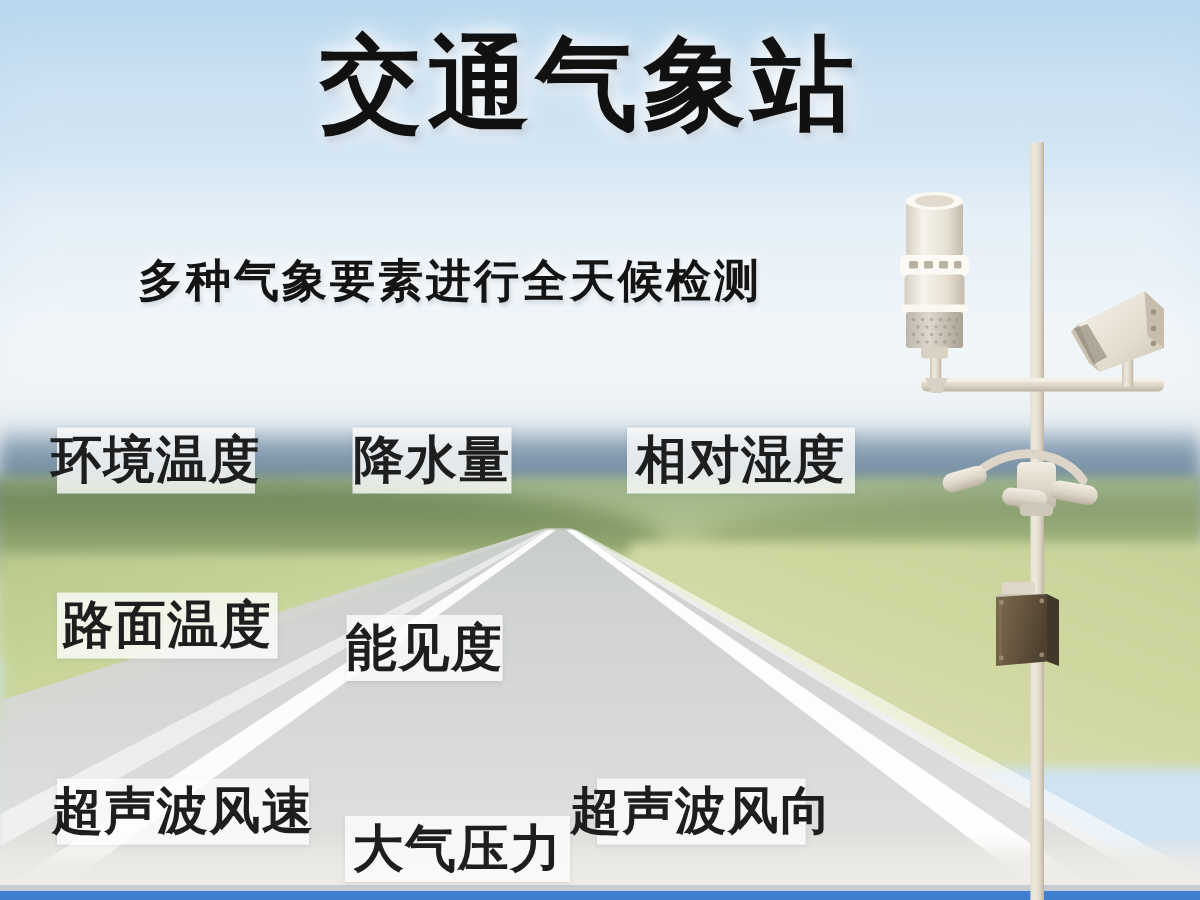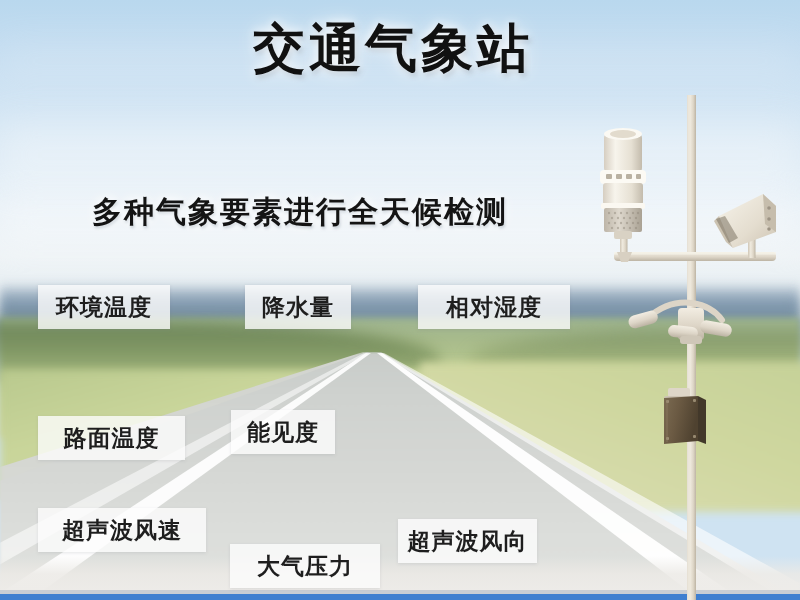--- a/index.html
+++ b/index.html
@@ -176,54 +176,54 @@
 
   
   #station { position: absolute; left: 0; top: 0; width: 800px; height: 600px; }
 
   
   .title {
     position: absolute;
     left: 0; top: 22px;
     width: 800px;
     text-align: center;
-    font-size: 52px;
+    font-size: 68px;
     font-weight: bold;
     letter-spacing: 4px;
     color: #111111;
     text-shadow:
       0 0 10px rgba(255,255,255,.95),
       0 0 20px rgba(255,255,255,.85),
       2px 3px 5px rgba(90,110,130,.45);
     white-space: nowrap;
     line-height: 1;
     padding-right: 14px;
     box-sizing: border-box;
   }
   .subtitle {
     position: absolute;
-    left: 0; top: 192px;
+    left: 0; top: 167px;
     width: 600px;
     text-align: center;
     font-size: 30px;
     font-weight: bold;
     letter-spacing: 2px;
     color: #141414;
     text-shadow:
       0 0 8px rgba(255,255,255,.95),
       0 0 16px rgba(255,255,255,.8),
       1px 2px 3px rgba(90,110,130,.4);
     white-space: nowrap;
   }
 
   .chip {
     position: absolute;
     background: rgba(252,252,252,0.80);
     color: #1e1e1e;
-    font-size: 23px;
+    font-size: 34px;
     font-weight: bold;
     letter-spacing: 1px;
     display: flex;
     align-items: center;
     justify-content: center;
     white-space: nowrap;
     box-shadow: 0 1px 3px rgba(120,130,140,.18);
     height: 44px;
   }
 </style>
@@ -378,20 +378,20 @@
       <rect x="666" y="400" width="2" height="42" fill="#8e7f64" opacity=".35"></rect>
     </g>
   </svg>
 
   <div class="title">交通气象站</div>
   <div class="subtitle">多种气象要素进行全天候检测</div>
 
   <div id="chips"></div>
 
 <div class="chip" style="left: 38px; top: 285px; width: 132px;">环境温度</div>
-    <div class="chip" style="left: 245px; top: 285px; width: 106px;">降水量</div>
+    <div class="chip" style="left: 235px; top: 285px; width: 106px;">降水量</div>
     <div class="chip" style="left: 418px; top: 285px; width: 152px;">相对湿度</div>
-    <div class="chip" style="left: 38px; top: 416px; width: 147px;">路面温度</div>
+    <div class="chip" style="left: 38px; top: 395px; width: 147px;">路面温度</div>
     <div class="chip" style="left: 231px; top: 410px; width: 104px;">能见度</div>
-    <div class="chip" style="left: 38px; top: 508px; width: 168px;">超声波风速</div>
+    <div class="chip" style="left: 38px; top: 519px; width: 168px;">超声波风速</div>
     <div class="chip" style="left: 230px; top: 544px; width: 150px;">大气压力</div>
     <div class="chip" style="left: 398px; top: 519px; width: 139px;">超声波风向</div>
   </div>
 
 </body></html>

